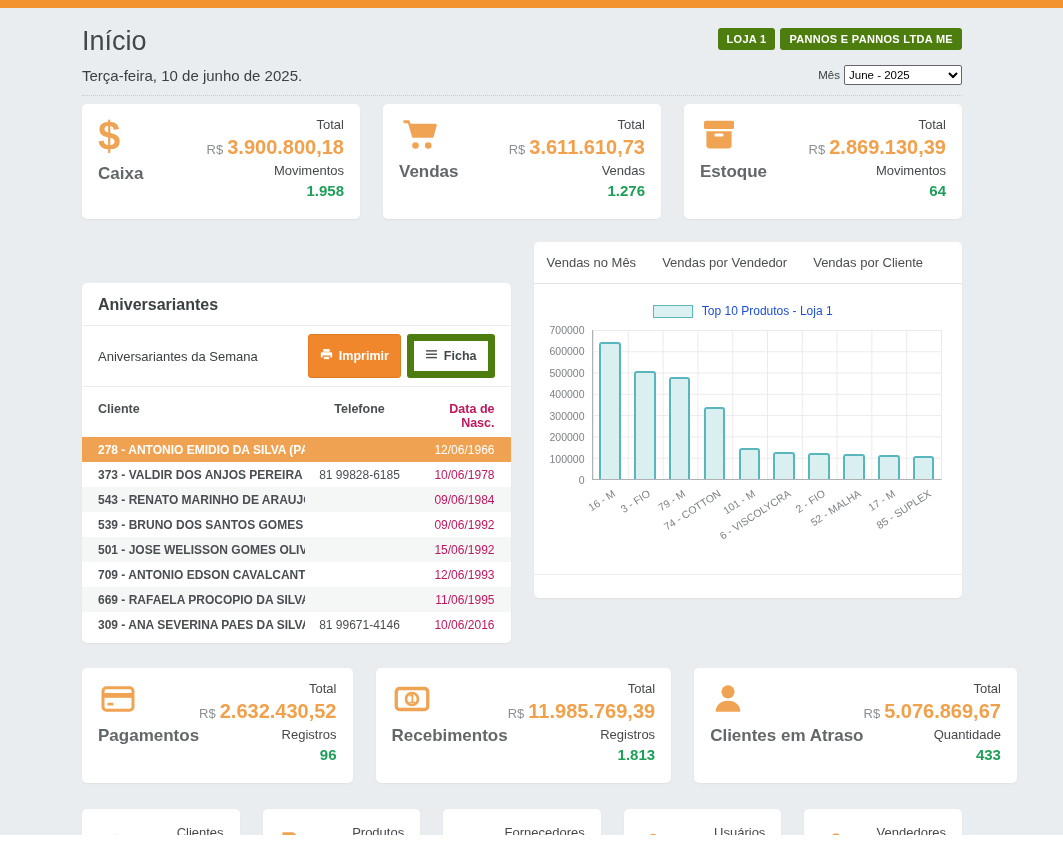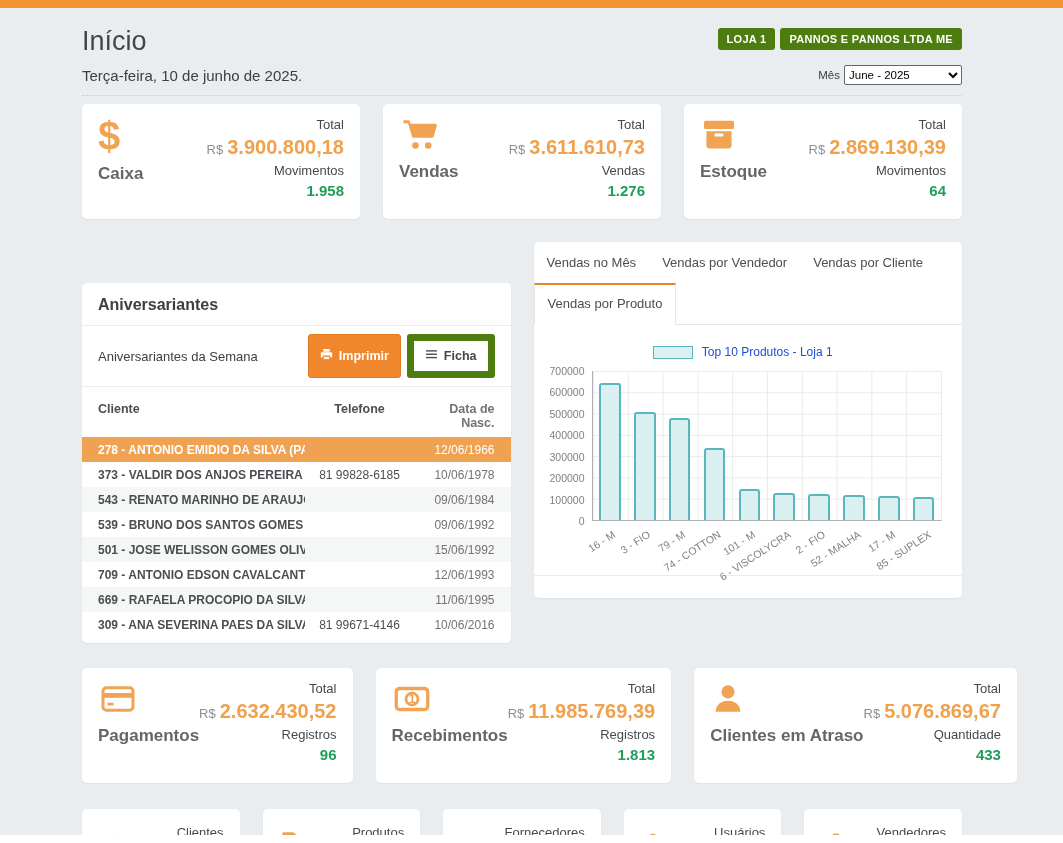--- a/index.html
+++ b/index.html
@@ -55,21 +55,21 @@
   .btn { display:flex; align-items:center; gap:6px; font-size:12.5px; font-weight:700; padding:7px 11px; border-radius:3px; cursor:pointer; font-family:"Liberation Sans", sans-serif; }
   .btn-print { background:#f0872d; color:#fff; border:1px solid #e07b20; }
   .btn-ficha { background:#fff; color:#43474a; border:7px solid #4d7c0f; }
 
   .table { margin-top:10px; font-size:12px; }
   .thead { display:flex; padding:5px 16px 7px; font-size:12.5px; font-weight:700; color:#3c4043; }
   .tr { display:flex; align-items:center; height:25px; padding:0 16px; cursor:pointer; }
   .tr:nth-child(odd) { background:#f5f6f6; }
   .col-client { flex:1; font-weight:700; color:#4a4e52; white-space:nowrap; overflow:hidden; }
   .col-phone { width:110px; text-align:center; color:#4a4e52; }
-  .col-date { width:80px; text-align:right; color:#737373; }
+  .col-date { width:80px; text-align:right; color:#be185d; }
   .tr.highlight { background:#efa252; }
   .tr.highlight .col-client, .tr.highlight .col-phone, .tr.highlight .col-date { color:#fff; }
 
   
   .tabs { display:flex; flex-wrap:wrap; border-bottom:1px solid #e5e5e5; }
   .tab { padding:13px 13px; font-size:13px; color:#4a4e52; cursor:pointer; white-space:nowrap; }
   .tab.active { background:#fff; border:1px solid #e5e5e5; border-top:2px solid #e8872a; border-bottom:1px solid #fff; margin-bottom:-1px; padding-top:11px; }
 
   
   .chart-area { flex:1; padding:12px 20px 0 10px; }
@@ -260,21 +260,20 @@
           </div>
         </div>
       </div>
     </div>
 
     <div class="panel panel-sales">
       <div class="tabs">
         <div class="tab">Vendas no Mês</div>
         <div class="tab">Vendas por Vendedor</div>
         <div class="tab">Vendas por Cliente</div>
-        <div class="tab active">Vendas por Produto</div>
       </div>
 
       <div class="chart-area">
         <div class="legend">
           <span class="legend-swatch"></span>
           <span>Top 10 Produtos - Loja 1</span>
         </div>
         <div class="plot-wrap">
           <div class="y-axis">
               <span class="y-label" style="top: 0%;">700000</span>

